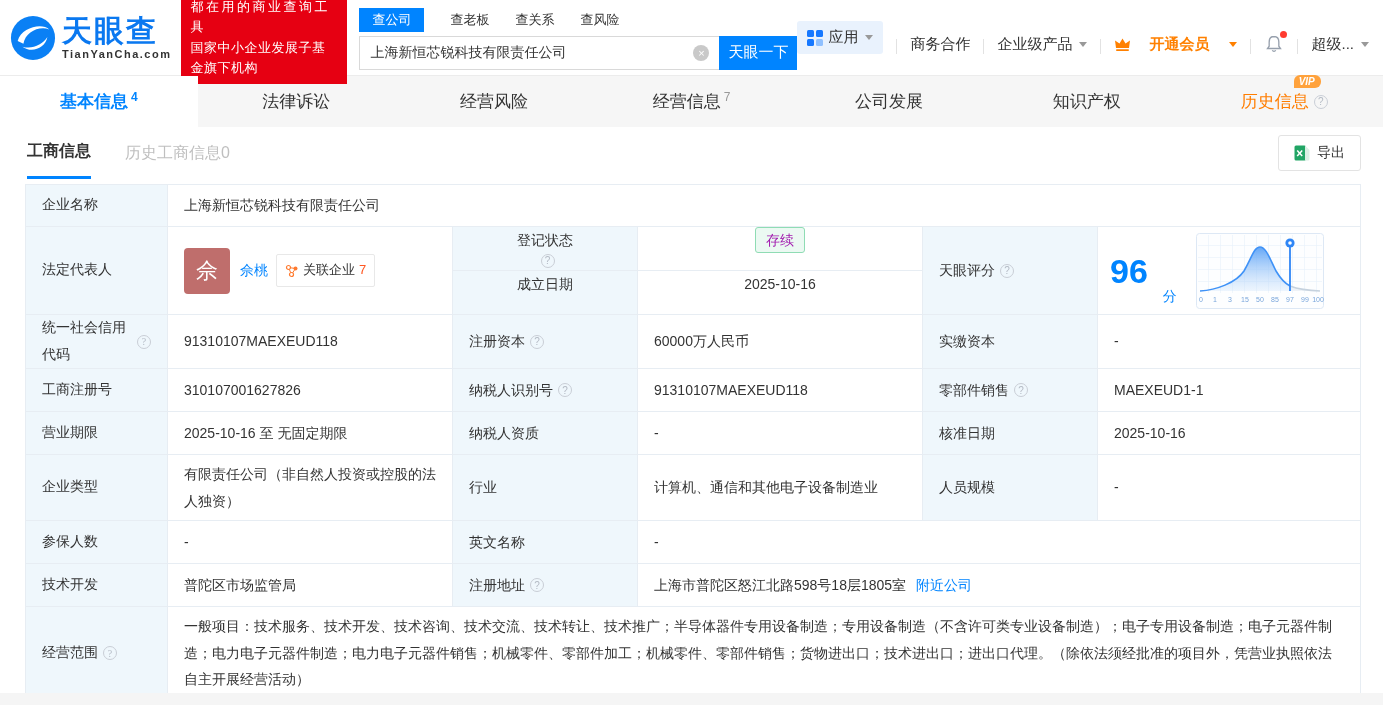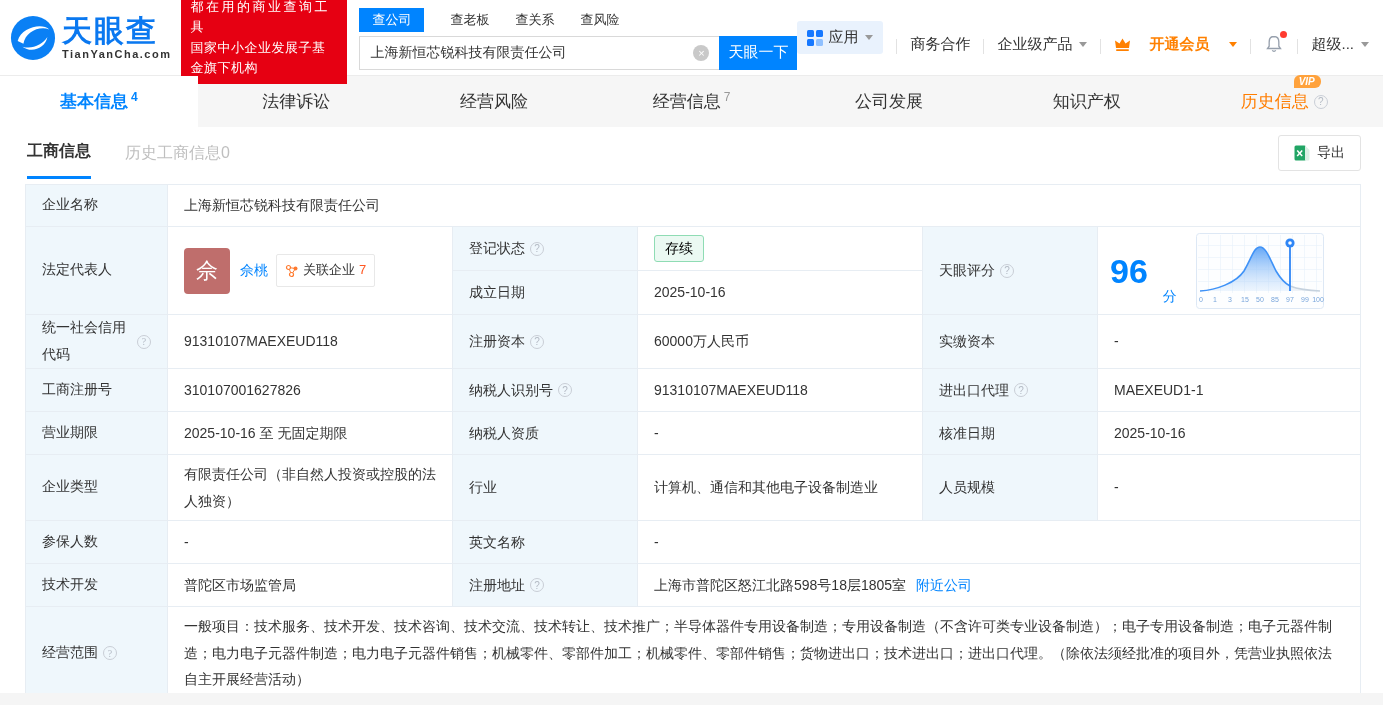--- a/index.html
+++ b/index.html
@@ -70,31 +70,31 @@
   .trow:last-child { border-bottom:none; }
   .tcell { padding:0 16px; display:flex; align-items:center; border-right:1px solid #e7edf3; font-size:14px; color:#333; line-height:1.9; }
   .tcell.last { border-right:none; }
   .lbl { background:#eff7fc; }
   .w1{width:142px;flex:none;font-family:Liberation Serif, serif;} .w2{width:285px;flex:none;} .w3{width:185px;flex:none;}
   .w4{width:285px;flex:none;} .w5{width:175px;flex:none;} .wfill{flex:1;}
   .h42{min-height:42px;} .h43{min-height:43px;} .h66{min-height:66px;} .h92{min-height:92px;}
   .mid-stack { width:470px; flex:none; display:flex; flex-direction:column; border-right:1px solid #e7edf3; }
   .mid-sub { display:flex; flex:1; }
   .mid-sub:first-child { border-bottom:1px solid #e7edf3; }
-  .mid-sub .tcell { border-right:1px solid #e7edf3; }
+  .mid-sub .tcell { border-right:1px solid #e7edf3;flex-direction:column; }
   .mid-sub .tcell.last { border-right:none; }
   .row2 { height:88px; }
 
   .avatar { width:46px; height:46px; border-radius:4px; background:#bf6e6c; color:#fff; font-size:22px; display:flex; align-items:center; justify-content:center; flex:none; cursor:pointer; }
   .link { color:#0084ff; cursor:pointer; text-decoration:none; }
   .rep-name { margin:0 8px 0 10px; font-size:14px; }
   .rel-badge { display:inline-flex; align-items:center; gap:4px; border:1px solid #e8e8e8; border-radius:2px; padding:3px 8px; font-size:13px; cursor:pointer; background:#fff; }
   .rel-count { color:#ff5722; }
 
-  .status-badge { display:inline-block; padding:1px 10px; background:#ebf9f2; border:1px solid #8fdcb4; color:#000000; border-radius:3px; font-size:14px; line-height:1.6; }
+  .status-badge { display:inline-block; padding:1px 10px; background:#ebf9f2; border:1px solid #8fdcb4; color:#a21caf; border-radius:3px; font-size:14px; line-height:1.6; }
 
   .score-cell { padding:0 8px 0 12px; gap:19px; }
   .score-num { font-size:34px; font-weight:bold; color:#0084ff; line-height:1; }
   .score-unit { font-size:14px; color:#0084ff; align-self:flex-end; margin-bottom:4px; margin-left:-4px; }
   .score-chart { flex:none; }
 
   .nearby { margin-left:10px; white-space:nowrap; }
 
   .footer-strip { position:absolute; left:0; bottom:0; width:100%; height:12px; background:#f5f5f5; }
 </style>
@@ -322,21 +322,21 @@
 
     <div class="trow h43">
       <div class="tcell lbl w1">工商注册号</div>
       <div class="tcell w2">310107001627826</div>
       <div class="tcell lbl w3">
         <span>纳税人识别号</span>
         <span class="qi"></span>
       </div>
       <div class="tcell w4">91310107MAEXEUD118</div>
       <div class="tcell lbl w5">
-        <span>进出口代理</span>
+        <span>零部件销售</span>
         <span class="qi"></span>
       </div>
       <div class="tcell wfill last">MAEXEUD1-1</div>
     </div>
 
     <div class="trow h43">
       <div class="tcell lbl w1">营业期限</div>
       <div class="tcell w2">2025-10-16 至 无固定期限</div>
       <div class="tcell lbl w3">纳税人资质</div>
       <div class="tcell w4">-</div>

